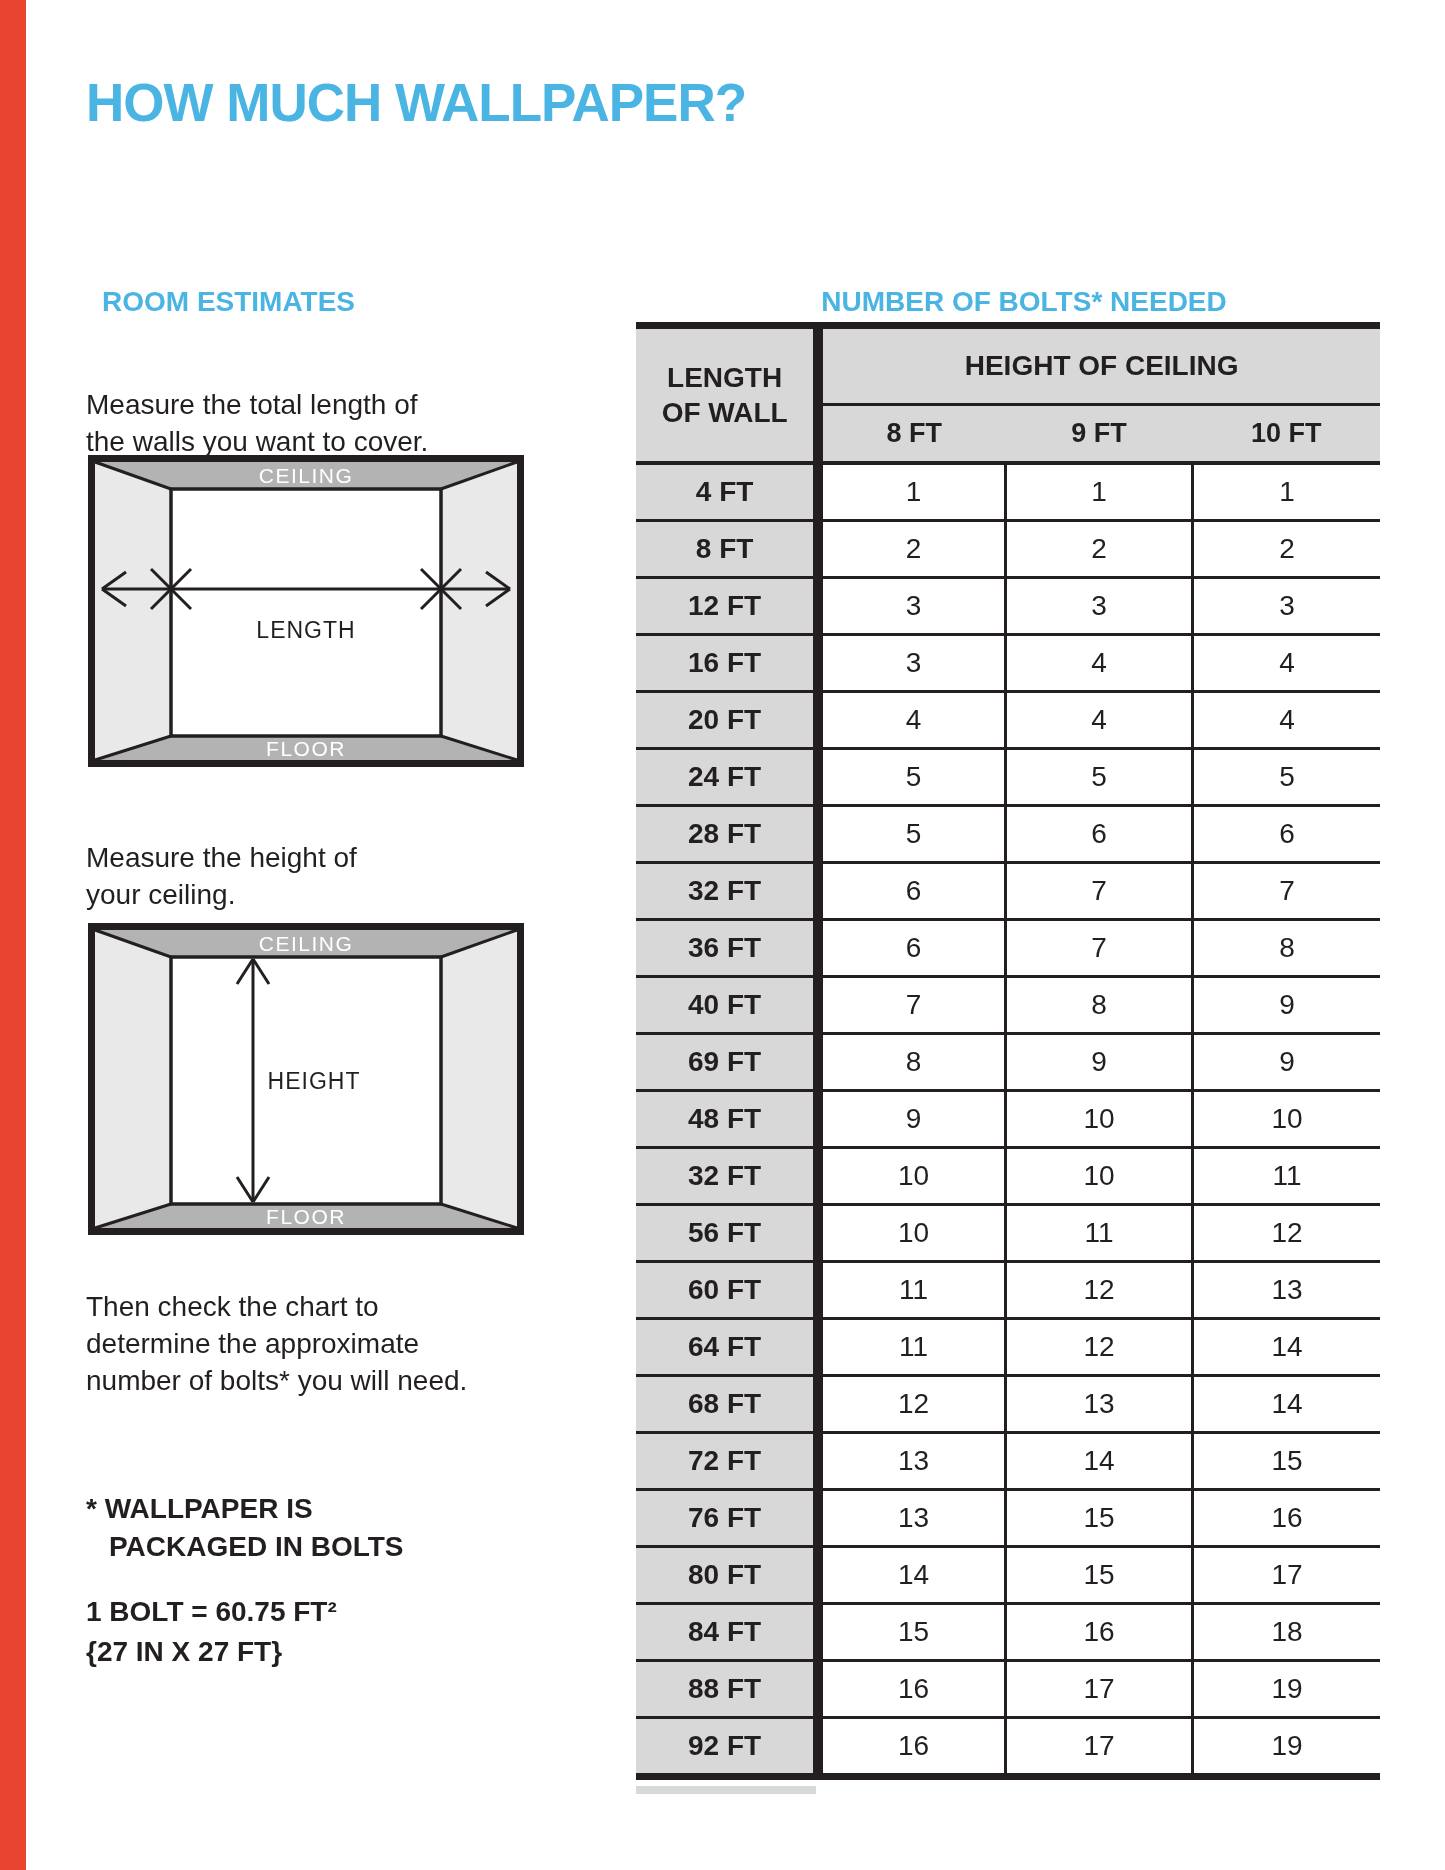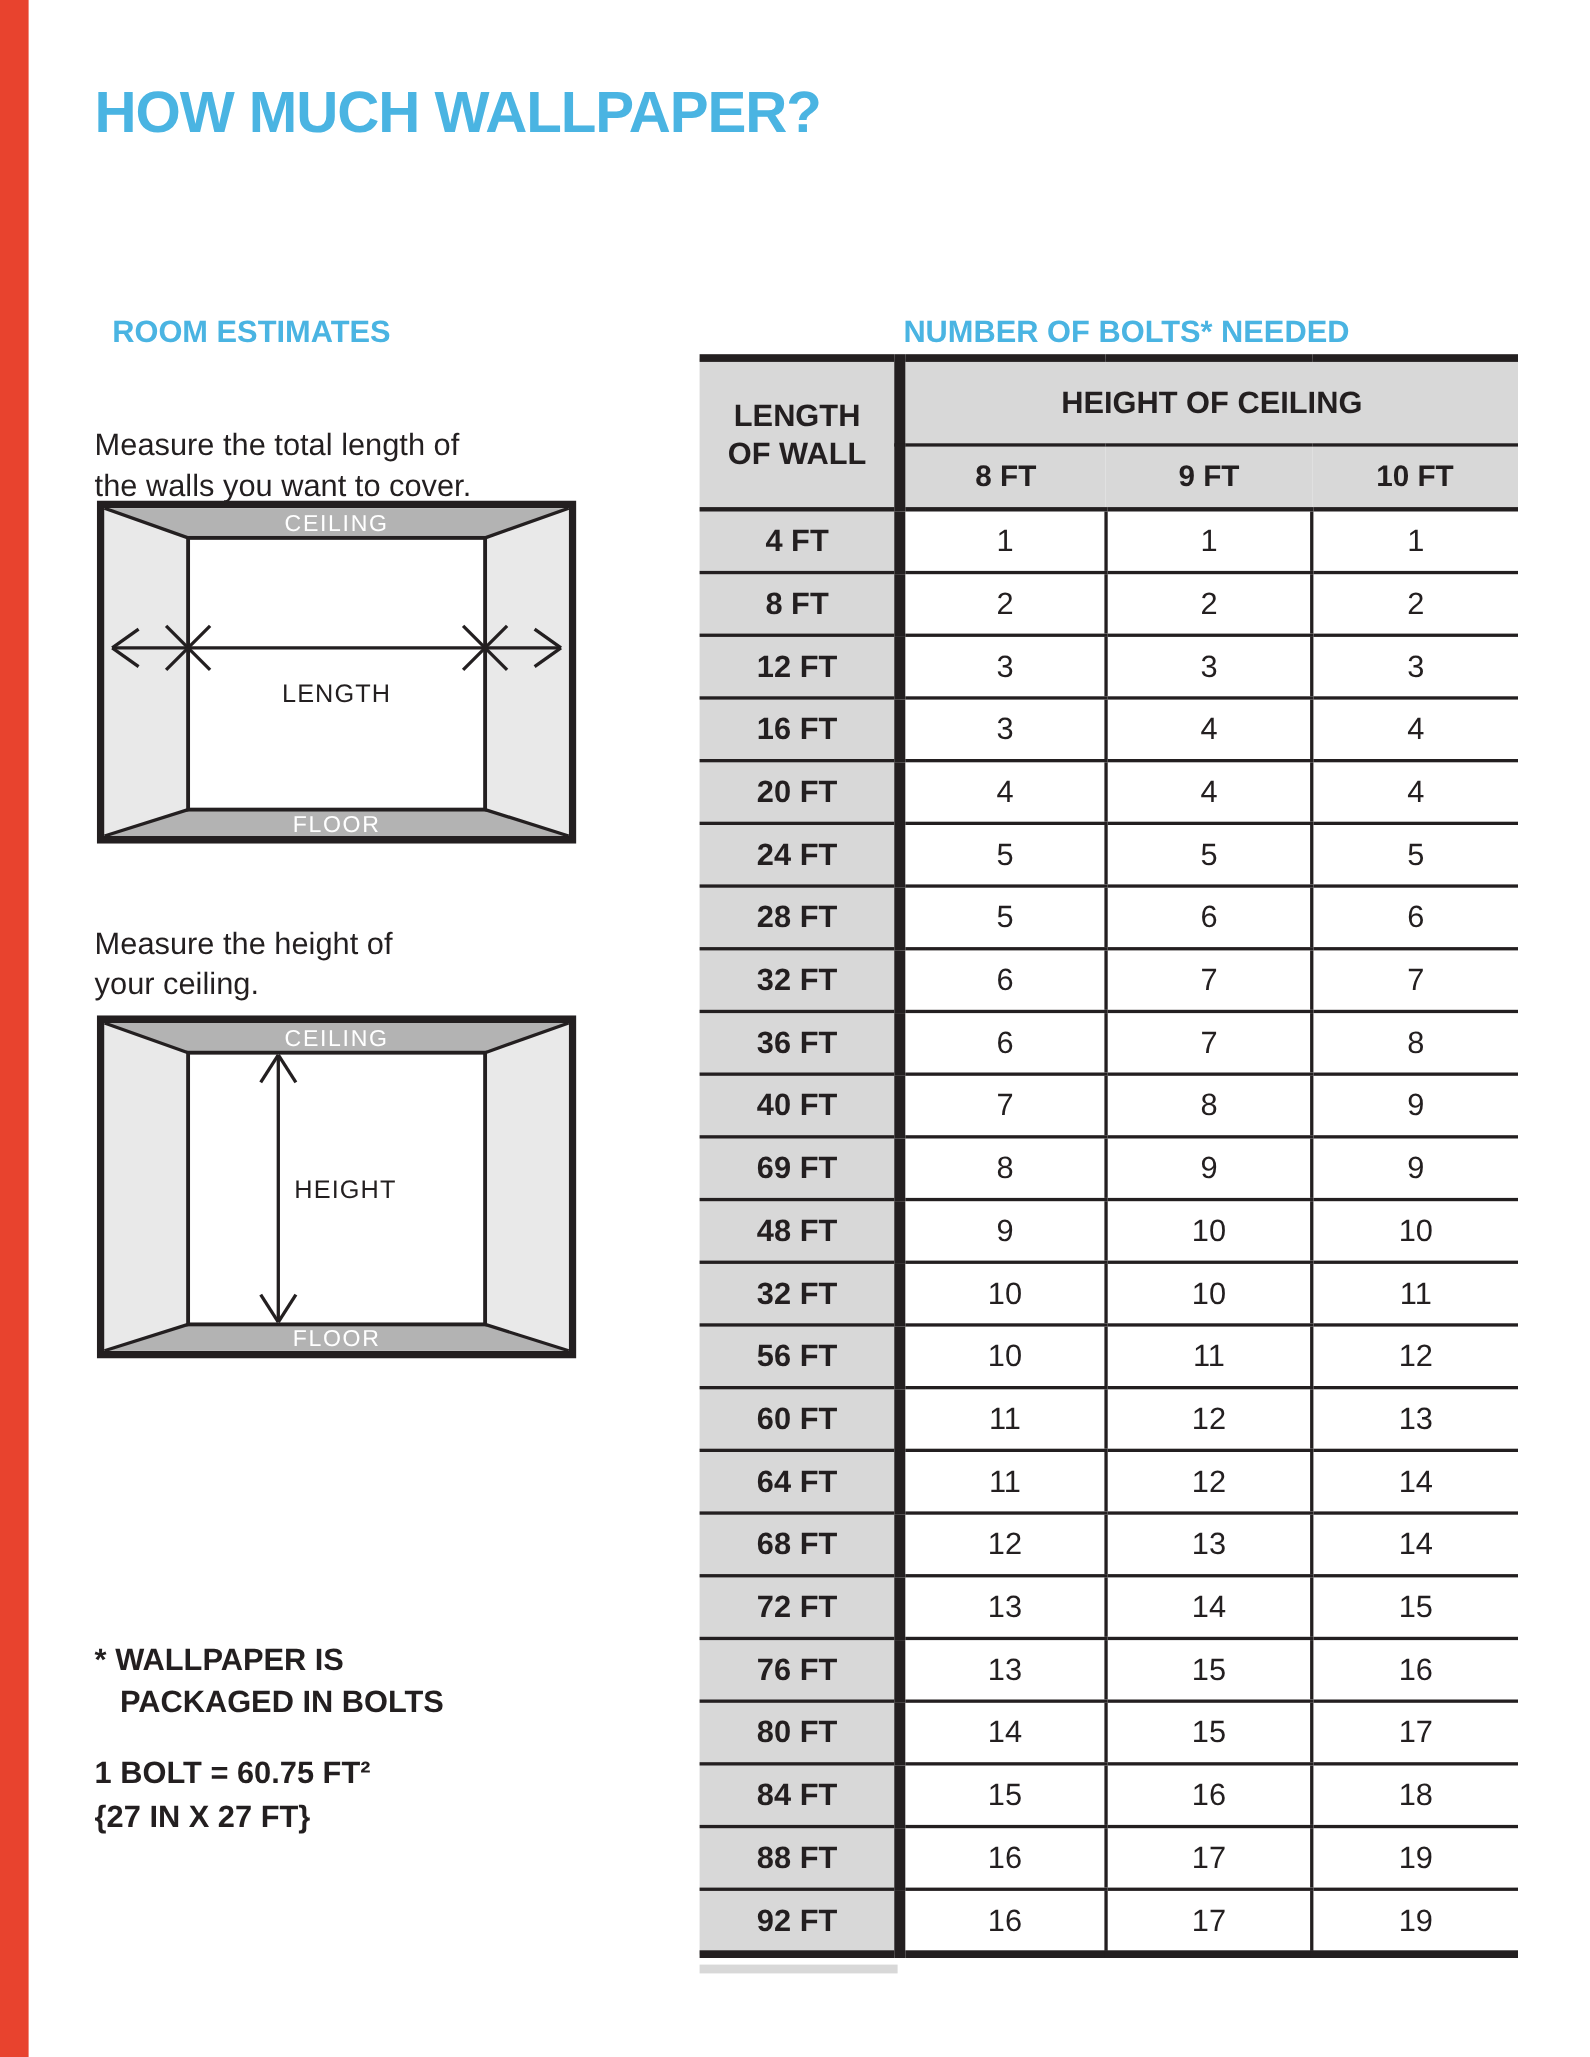--- a/index.html
+++ b/index.html
@@ -157,20 +157,23 @@
     <g stroke="#231f20" stroke-width="3" fill="none">
       <line x1="165" y1="36" x2="165" y2="279"></line>
       <line x1="165" y1="36" x2="149" y2="61"></line>
       <line x1="165" y1="36" x2="181" y2="61"></line>
       <line x1="165" y1="279" x2="149" y2="254"></line>
       <line x1="165" y1="279" x2="181" y2="254"></line>
     </g>
     <text x="226" y="166" text-anchor="middle" class="diag-dim-label">HEIGHT</text>
   </svg>
 
+  <p class="body-text p-check-chart">Then check the chart to
+determine the approximate
+number of bolts* you will need.</p>
 
   <p class="footnote">
     <span class="fn1">* WALLPAPER IS</span><br>
     <span class="fn2">PACKAGED IN BOLTS</span>
   </p>
 
   <p class="equation">
     <span>1 BOLT = 60.75 FT²</span><br>
     <span>{27 IN X 27 FT}</span>
   </p>

